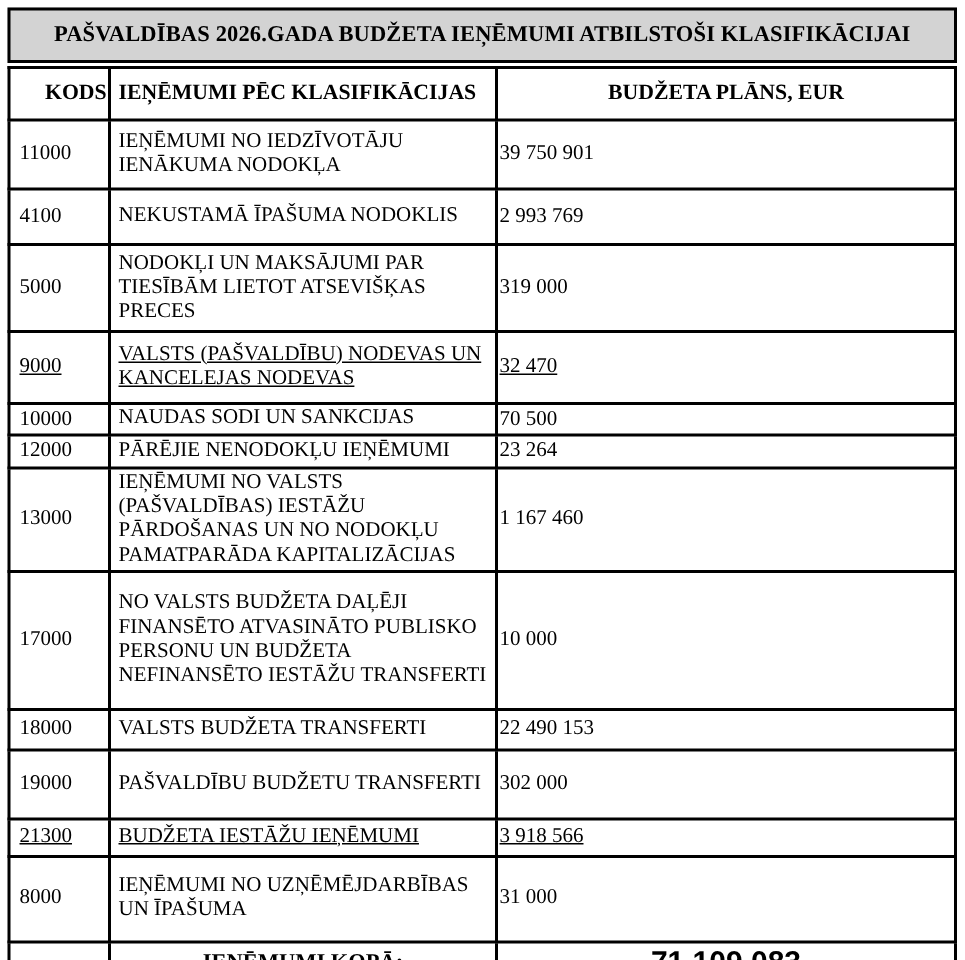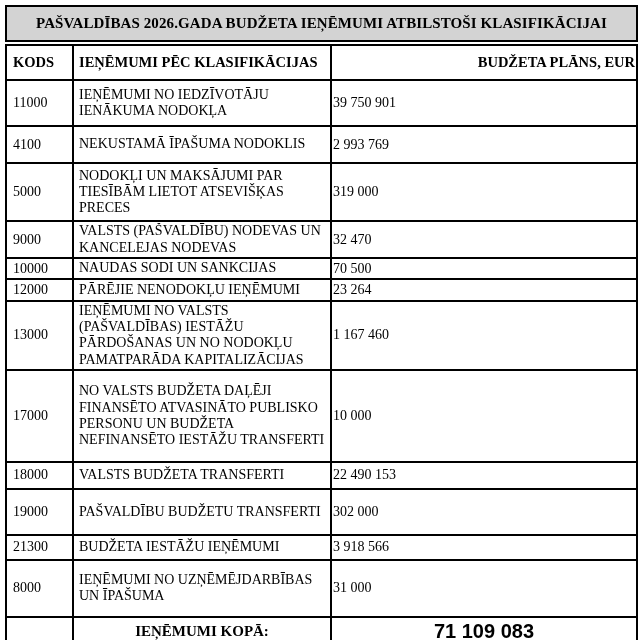--- a/index.html
+++ b/index.html
@@ -42,30 +42,30 @@
     vertical-align: middle;
     overflow: hidden;
   }
   col.col-code  { width: 67px;  }
   col.col-name  { width: 258px; }
   col.col-plan  { width: auto;  }
 
   tr.hdr { height: 35px; }
   th.h-code {
     text-align: left;
-    padding-left: 6px;
+    padding-left: 23px;
     font-size: 14.5px;
   }
   th.h-name {
     text-align: left;
     padding-left: 5px;
     font-size: 14.5px;
   }
   th.h-plan {
-    text-align: right;
+    text-align: center;
     font-size: 14.5px;
     font-family: Liberation Serif, serif;
   }
 
   td.c-code {
     text-align: left;
     padding-left: 6px;
     font-size: 14px;
   }
   td.c-name {
@@ -76,28 +76,28 @@
     border-radius: 10px;
   }
   td.c-plan {
     font-size: 14px;
   }
 
   
   #rows tr:nth-child(1)  { height: 46px; }
   #rows tr:nth-child(2)  { height: 37px; margin-top: 27px; }
   #rows tr:nth-child(3)  { height: 58px; }
-  #rows tr:nth-child(4)  { height: 37px; }
+  #rows tr:nth-child(4)  { height: 48px; text-decoration: underline; }
   #rows tr:nth-child(5)  { height: 21px; }
   #rows tr:nth-child(6)  { height: 22px; }
   #rows tr:nth-child(7)  { height: 66px; }
   #rows tr:nth-child(8)  { height: 92px; }
   #rows tr:nth-child(9)  { height: 27px; }
   #rows tr:nth-child(10) { height: 46px; margin-top: 40px; }
-  #rows tr:nth-child(11) { height: 25px; }
+  #rows tr:nth-child(11) { height: 25px; text-decoration: underline; }
   #rows tr:nth-child(12) { height: 57px; }
 
   
   tr.total-row { height: 30px; }
   td.total-spacer {
     border-right: 2px solid #c0c0c0;
   }
   td.total-label {
     text-align: center;
     font-weight: bold;

